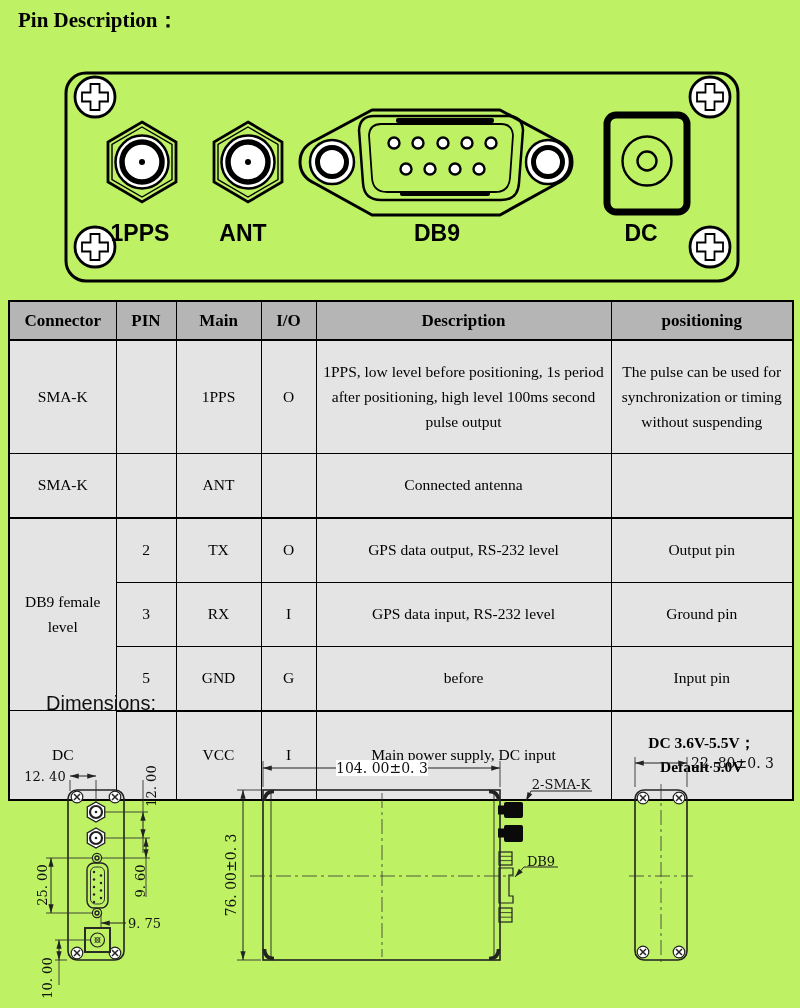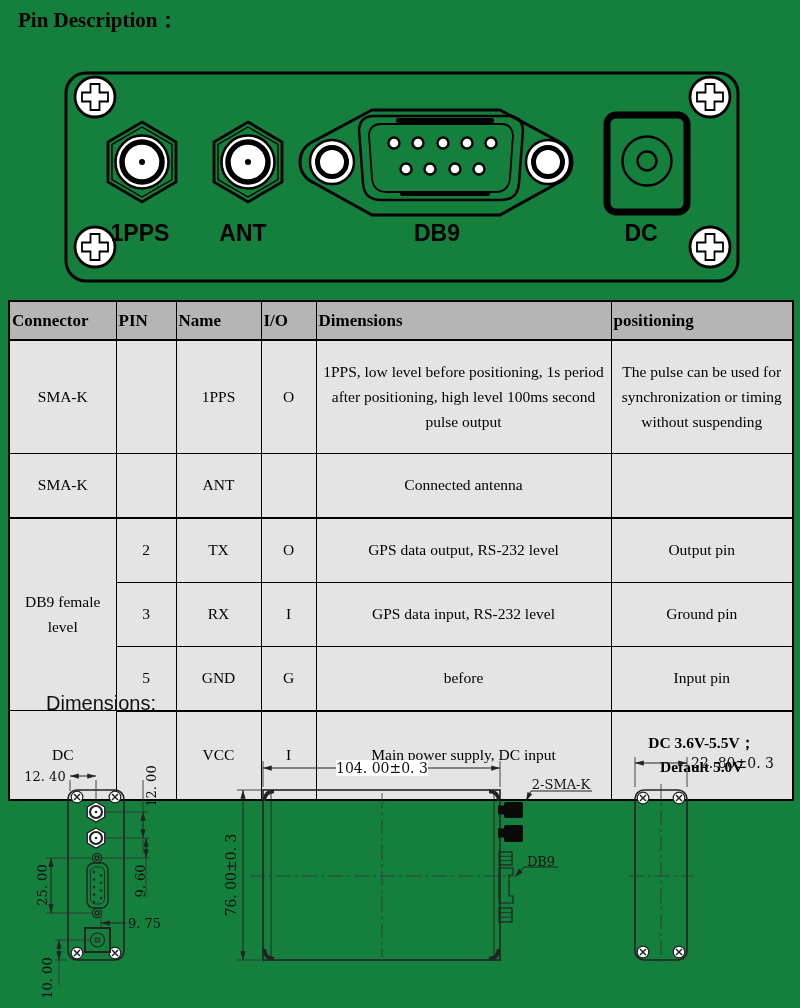--- a/index.html
+++ b/index.html
@@ -1,27 +1,27 @@
 <!DOCTYPE html>
 <html><head>
 <meta charset="utf-8">
 <style>
   html,body{margin:0;padding:0;background:#fff;}
-  .page{position:relative;width:800px;height:1008px;background:#15803d;overflow:hidden;
+  .page{position:relative;width:800px;height:1008px;background:#bef264;overflow:hidden;
         font-family:"Liberation Serif",serif;}
   .pin-heading{position:absolute;left:18px;top:6px;font-family:"Liberation Serif",serif;
         font-size:21px;font-weight:bold;color:#000;}
   .dim-heading{position:absolute;left:18px;top:692px;font-family:"Liberation Sans",sans-serif;
         font-size:20px;font-weight:500;color:#111;margin-left:28px;}
   .panel-svg{position:absolute;left:0;top:57px;}
   .dims-svg{position:absolute;left:0;top:735px;}
   table.pintable{position:absolute;left:8px;top:300px;width:784px;border-collapse:collapse;
         table-layout:fixed;border:2px solid #000;font-family:"Liberation Serif",serif;}
   .pintable th{background:#b5b5b5;border:1px solid #000;border-bottom:2px solid #000;
-        font-size:17px;font-weight:bold;text-align:left;vertical-align:middle;height:37px;padding:0 2px;}
+        font-size:17px;font-weight:bold;text-align:center;vertical-align:middle;height:37px;padding:0 2px;}
   .pintable td{background:#e4e4e4;border:1px solid #000;font-size:15.5px;line-height:1.6;
         text-align:center;vertical-align:middle;padding:19px 6px;color:#000;}
   tr.sep td{border-bottom:2px solid #000;}
   .prewrap{white-space:pre-line;font-weight:bold;}
   svg text{fill:#000;}
   .plabel{font:bold 23px "Liberation Sans",sans-serif;}
   .dimtxt{font:13px "DejaVu Serif",serif;fill:#111;}
   .dimtxt2{font:14px "DejaVu Serif",serif;fill:#111;}
   .ln{stroke:#000;fill:none;}
   .dln{stroke:#222;fill:none;}
@@ -104,23 +104,23 @@
         <col style="width:60px">
         <col style="width:85px">
       <col style="width:55px">
         <col style="width:295px">
         <col style="width:182px">
     </colgroup>
     <thead>
       <tr>
         <th>Connector</th>
         <th>PIN</th>
-        <th>Name</th>
+        <th>Main</th>
         <th>I/O</th>
-        <th>Dimensions</th>
+        <th>Description</th>
         <th>positioning</th>
       </tr>
     </thead>
     <tbody>
       <tr style="height:102px">
         <td>SMA-K</td>
         <td></td>
         <td>1PPS</td>
         <td>O</td>
         <td>1PPS, low level before positioning, 1s period after positioning, high level 100ms second pulse output</td>

